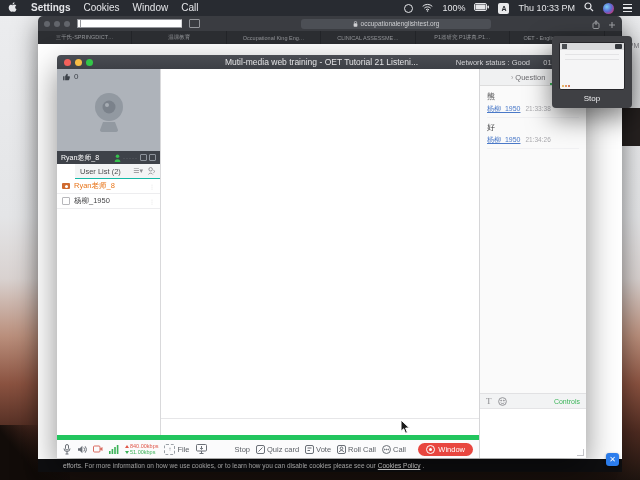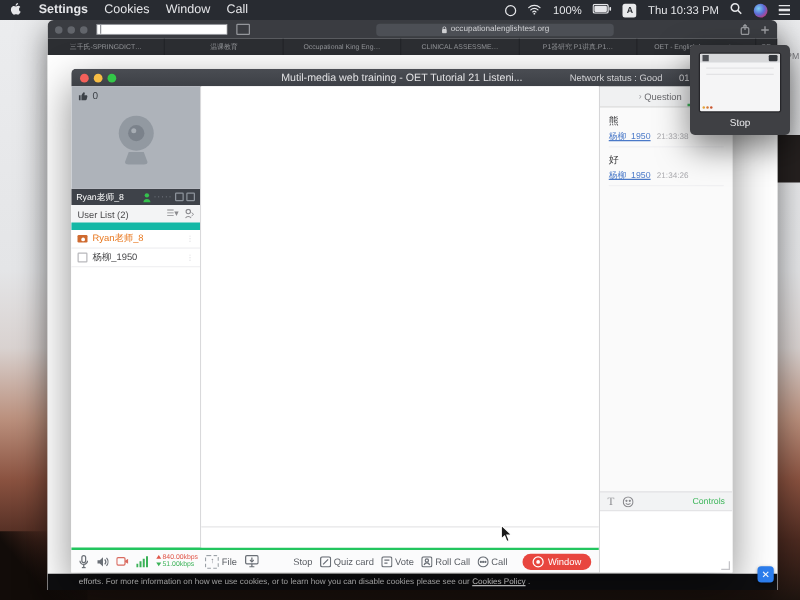--- a/index.html
+++ b/index.html
@@ -68,22 +68,22 @@
   
   .sidebar{width:103px;border-right:1px solid #d9d9db;display:flex;flex-direction:column;background:#fff;flex:none;}
   .video{height:82px;background:#aeb3ba;position:relative;flex:none;}
   .like{position:absolute;left:5px;top:3px;display:flex;align-items:center;gap:3px;color:#3c4148;font-size:8px;}
   .webcam{position:absolute;left:50%;top:55%;transform:translate(-50%,-50%);}
   .namebar{height:13px;background:#3e4249;color:#fff;font-size:7px;display:flex;align-items:center;
     padding:0 4px;gap:2px;flex:none;}
   .nb-right{margin-left:auto;display:flex;align-items:center;gap:2px;}
   .nb-dots{color:#959ba3;font-size:6px;letter-spacing:1px;line-height:6px;}
   .nb-sq{width:5px;height:5px;border:1px solid #8d939b;border-radius:1px;}
-  .listheader{height:14px;background:#f3f4f5;border-bottom:6px solid #14b8a6;display:flex;
-    align-items:center;padding:0 5px;font-size:7.5px;color:#4a4a4c;flex:none;}
+  .listheader{height:14px;background:#f3f4f5;border-bottom:1px solid #14b8a6;display:flex;
+    align-items:center;padding:0 5px;font-size:7.5px;color:#4a4a4c;flex:none;margin-left:18px;}
   .lh-icons{margin-left:auto;display:flex;gap:5px;color:#8b8b8f;font-size:7px;align-items:center;}
   .userrow{height:14px;border-bottom:1px solid #ededef;display:flex;align-items:center;padding:0 5px;
     gap:4px;font-size:7.5px;flex:none;background:#fff;}
   .presenter-ic{width:8px;height:6px;background:#cf6a2f;border-radius:1px;position:relative;}
   .presenter-ic::after{content:"";position:absolute;left:2.5px;top:1.5px;width:3px;height:3px;background:#fff;border-radius:50%;}
   .checkbox{width:6px;height:6px;border:1px solid #b8b8bc;border-radius:1px;background:#fff;}
   .presenter-name{color:#e8751a;}
   .user-name{color:#48484a;}
   .row-dots{margin-left:auto;color:#d0d0d4;font-size:6px;}
   .sidebar-fill{flex:1;background:#fff;}
@@ -91,21 +91,21 @@
     align-items:center;padding:0 4px;flex:none;}
   .searchbox{width:88px;height:12px;background:#fff;border:1px solid #dcdcde;border-radius:6px;
     display:flex;align-items:center;padding:0 4px;gap:3px;}
   .searchbox input{border:none;outline:none;width:100%;font-size:7px;color:#333;background:transparent;
     font-family:inherit;padding:0;}
   .searchbox input::placeholder{color:#b0b0b4;}
   
   .main{flex:1;background:#fff;position:relative;min-width:0;}
   .main-divider{position:absolute;left:0;right:0;bottom:16px;border-top:1px solid #e6e6e8;}
   
-  .toolbar{height:18px;background:#fbfbfc;border-top:2px solid #22c55e;display:flex;align-items:center;
+  .toolbar{height:18px;background:#fbfbfc;border-top:5px solid #22c55e;display:flex;align-items:center;
     padding:0 6px;gap:6px;flex:none;font-size:7.5px;color:#5a5e64;}
   .tool{display:flex;align-items:center;gap:2px;white-space:nowrap;}
   .rates{display:flex;flex-direction:column;justify-content:center;font-size:5.5px;line-height:6.5px;}
   .rate-up{color:#e05548;}
   .rate-down{color:#3bb257;}
   .tri{display:inline-block;width:0;height:0;border-left:2px solid transparent;border-right:2px solid transparent;margin-right:1px;}
   .tri.up{border-bottom:3px solid #e05548;}
   .tri.down{border-top:3px solid #3bb257;}
   .file-ic{width:9px;height:9px;border:1px dashed #9aa0a6;border-radius:2px;display:flex;
     align-items:center;justify-content:center;color:#6a6f76;font-size:6px;line-height:1;}

